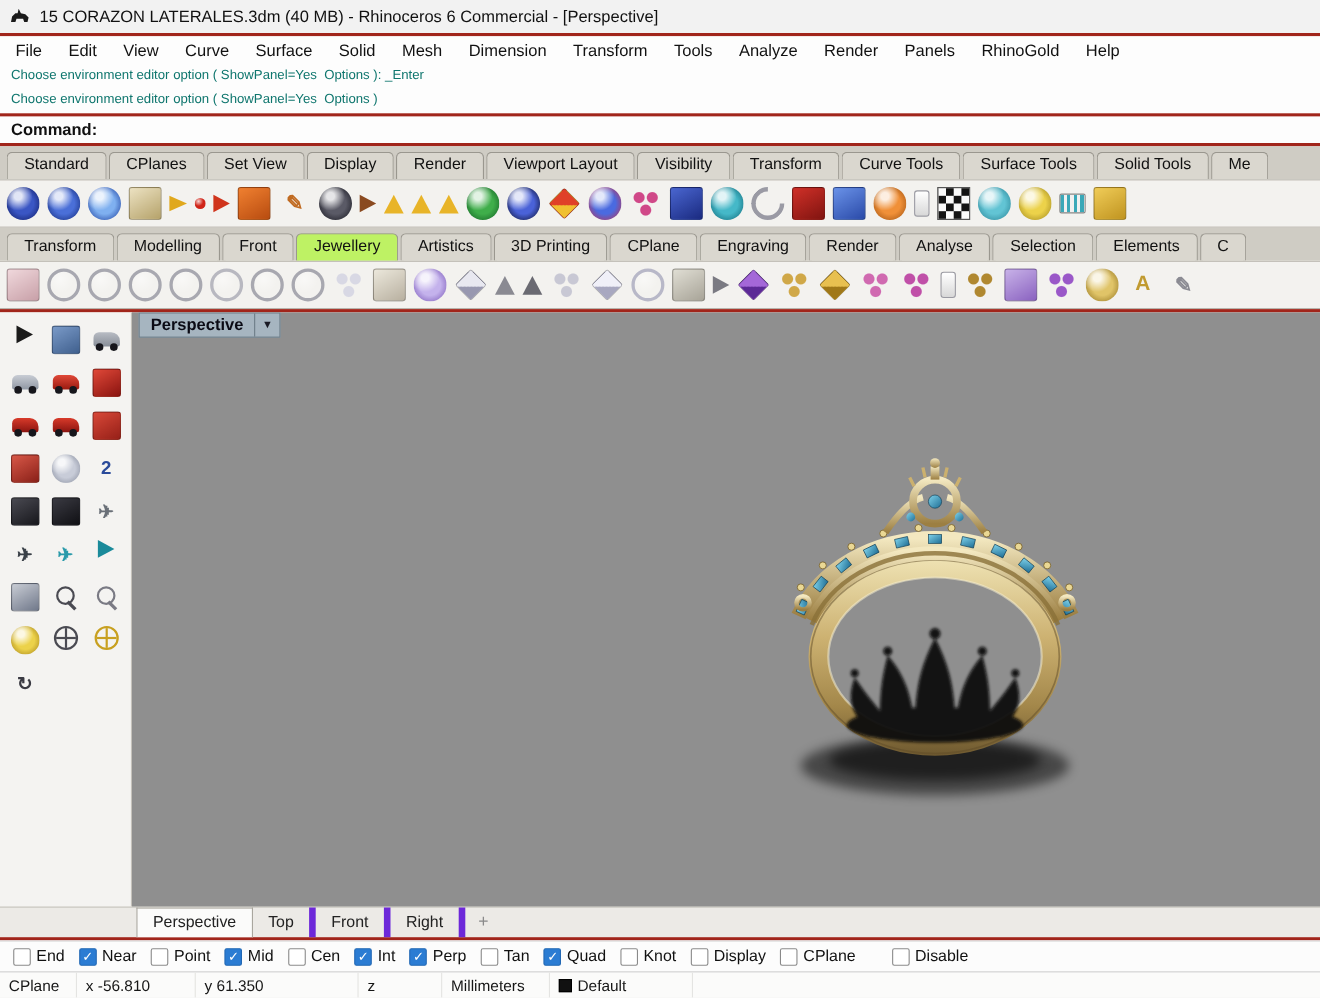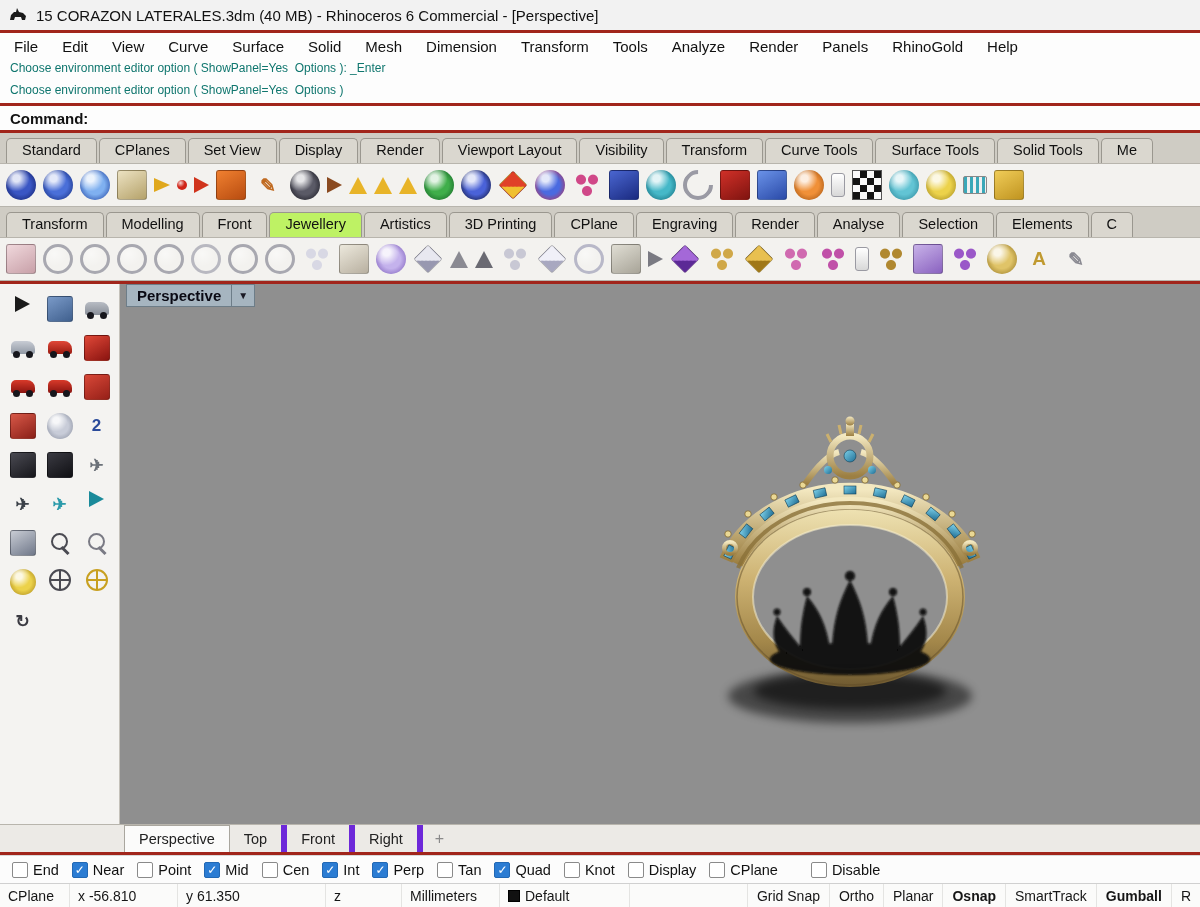--- a/index.html
+++ b/index.html
@@ -448,22 +448,13 @@
 <footer class="statusbar">
   <span class="sb-cell sb-cplane">CPlane</span>
   <span class="sb-cell sb-x">x -56.810</span>
   <span class="sb-cell sb-y">y 61.350</span>
   <span class="sb-cell sb-z">z</span>
   <span class="sb-cell sb-units">Millimeters</span>
   <span class="sb-cell sb-layer">
     <span class="layerswatch"></span>
     <span>Default</span>
   </span>
-  <div class="sb-toggles">
-      <span class="sb-toggle">Grid Snap</span>
-      <span class="sb-toggle">Ortho</span>
-      <span class="sb-toggle">Planar</span>
-      <span class="sb-toggle bold">Osnap</span>
-      <span class="sb-toggle">SmartTrack</span>
-      <span class="sb-toggle bold">Gumball</span>
-      <span class="sb-toggle">R</span>
-    </div>
 </footer>
 
 </body></html>

